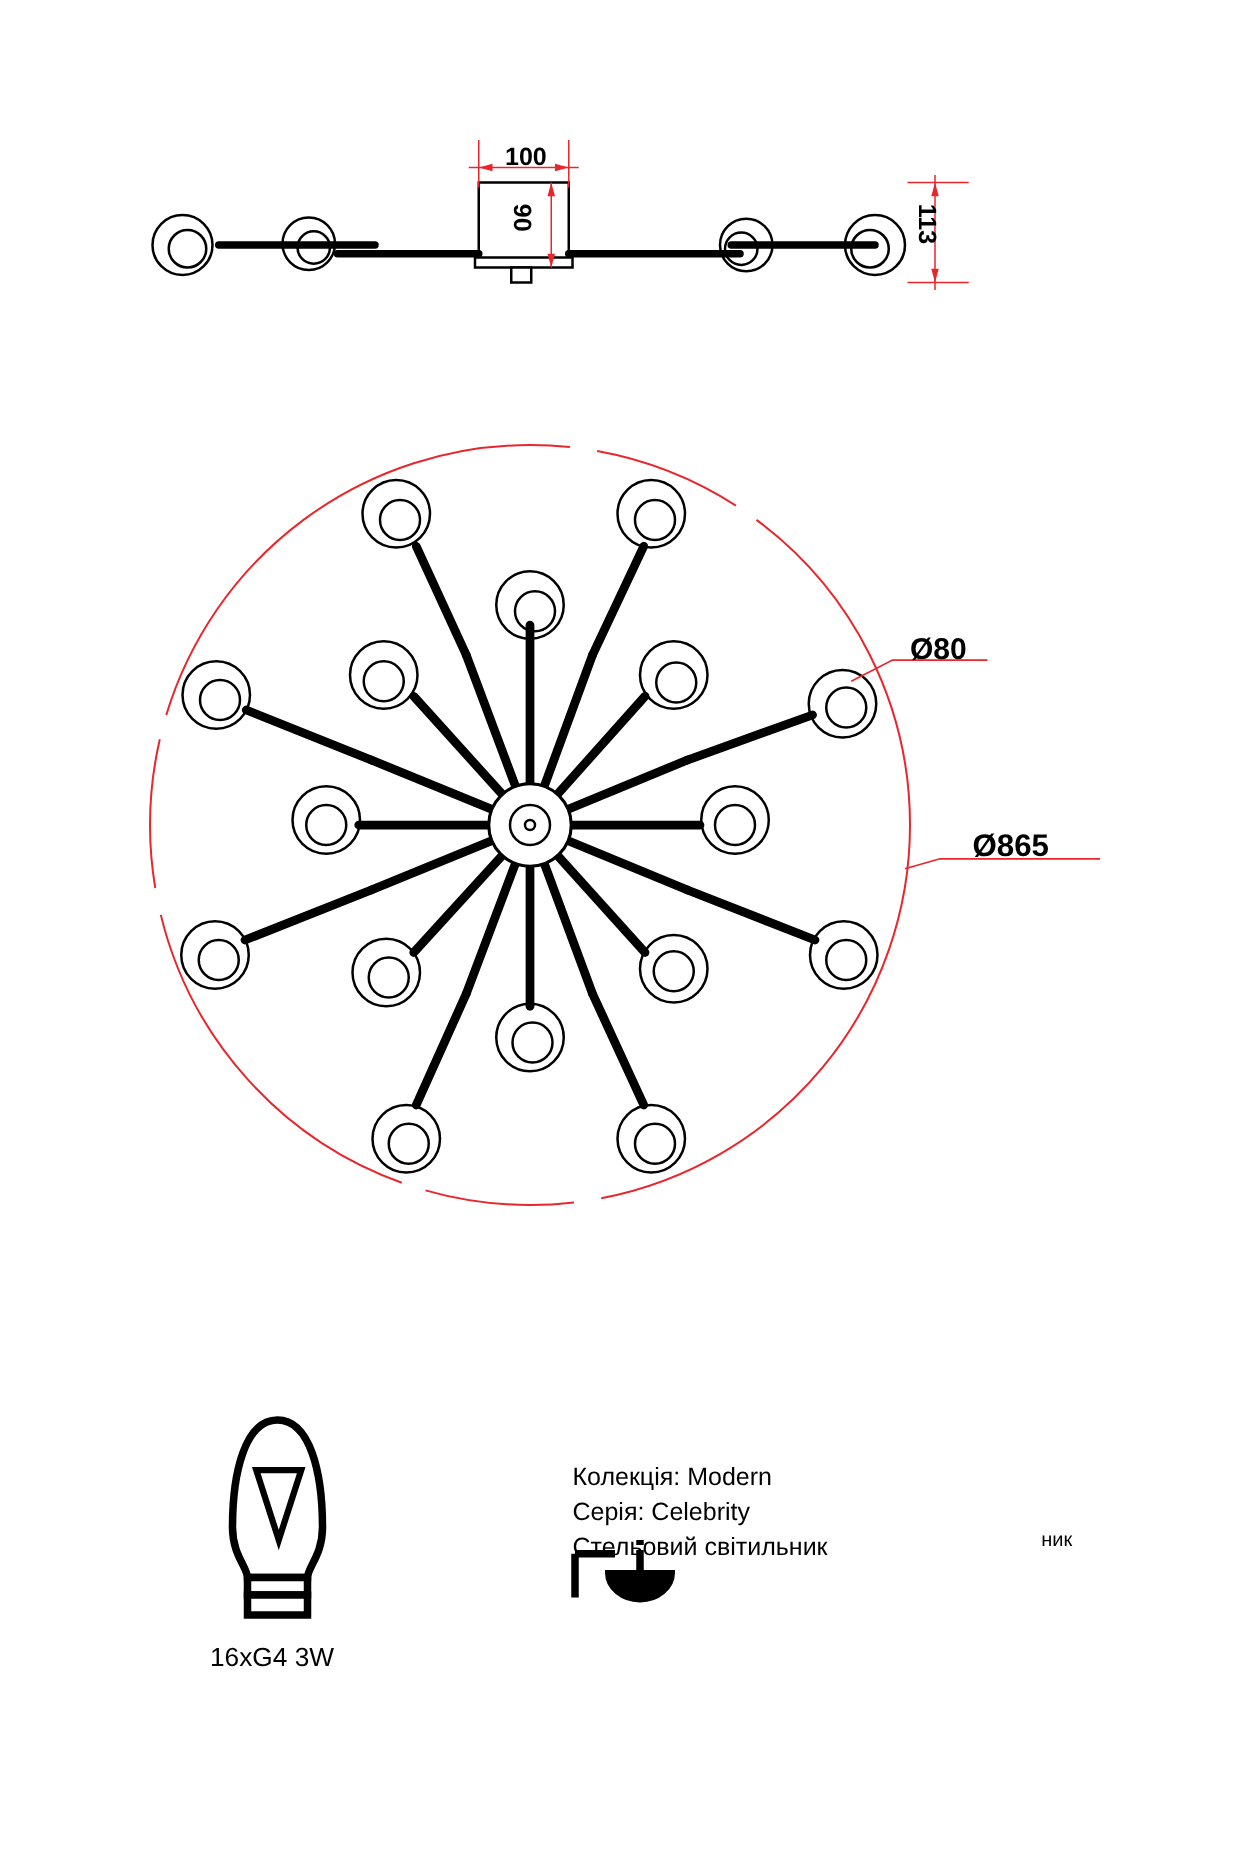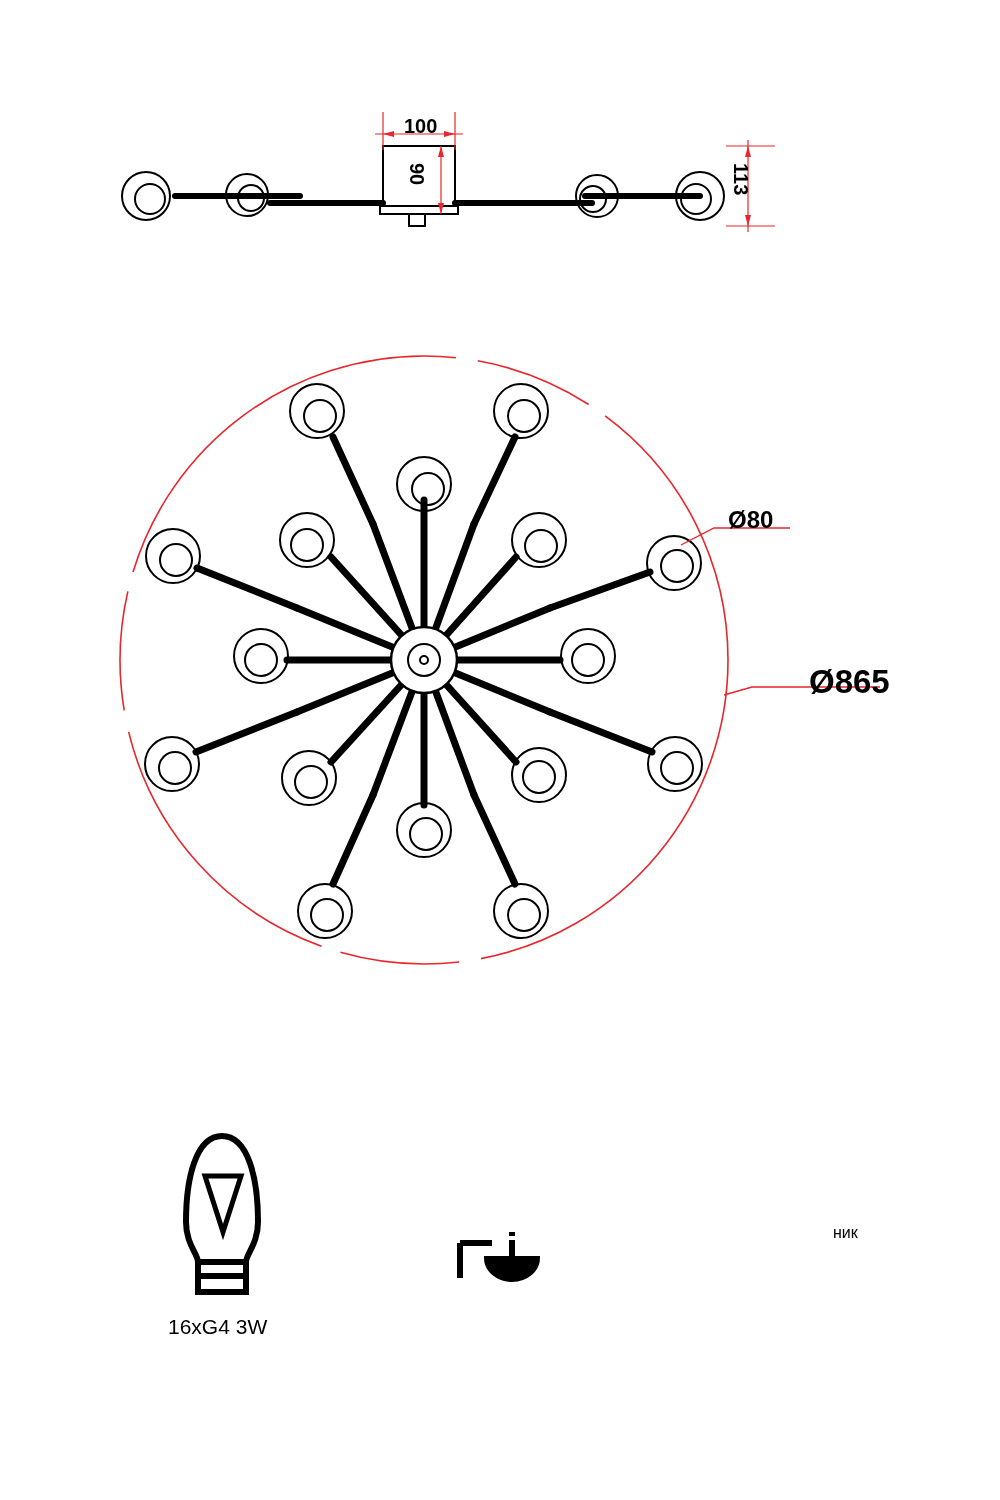--- a/index.html
+++ b/index.html
@@ -54,22 +54,21 @@
     transform-origin: left top;
   }
   #lbl-d80 {
     left: 728px;
     top: 506px;
     font-size: 24px;
   }
   #lbl-d865 {
     left: 778px;
     top: 663px;
-    font-size: 33px;
-    margin-left: 31px;
+    font-size: 25px;
   }
   .caption {
     position: absolute;
     font-family: Liberation Sans, sans-serif;
     color: #000;
     white-space: nowrap;
   }
   #lamp-caption {
     left: 168px;
     top: 1315px;
@@ -262,16 +261,21 @@
   </svg>
 
   <div class="dim-label" id="lbl-100">100</div>
   <div class="dim-label" id="lbl-90">90</div>
   <div class="dim-label" id="lbl-113">113</div>
   <div class="dim-label" id="lbl-d80">Ø80</div>
   <div class="dim-label" id="lbl-d865">Ø865</div>
 
   <div class="caption" id="lamp-caption">16xG4 3W</div>
 
+  <div class="info-block">
+    <div class="info-line">Колекція: Modern</div>
+    <div class="info-line">Серія: Celebrity</div>
+    <div class="info-line">Стельовий світильник</div>
+  </div>
 
   <div id="info-ghost">ник</div>
 
 </div>
 
 </body></html>

